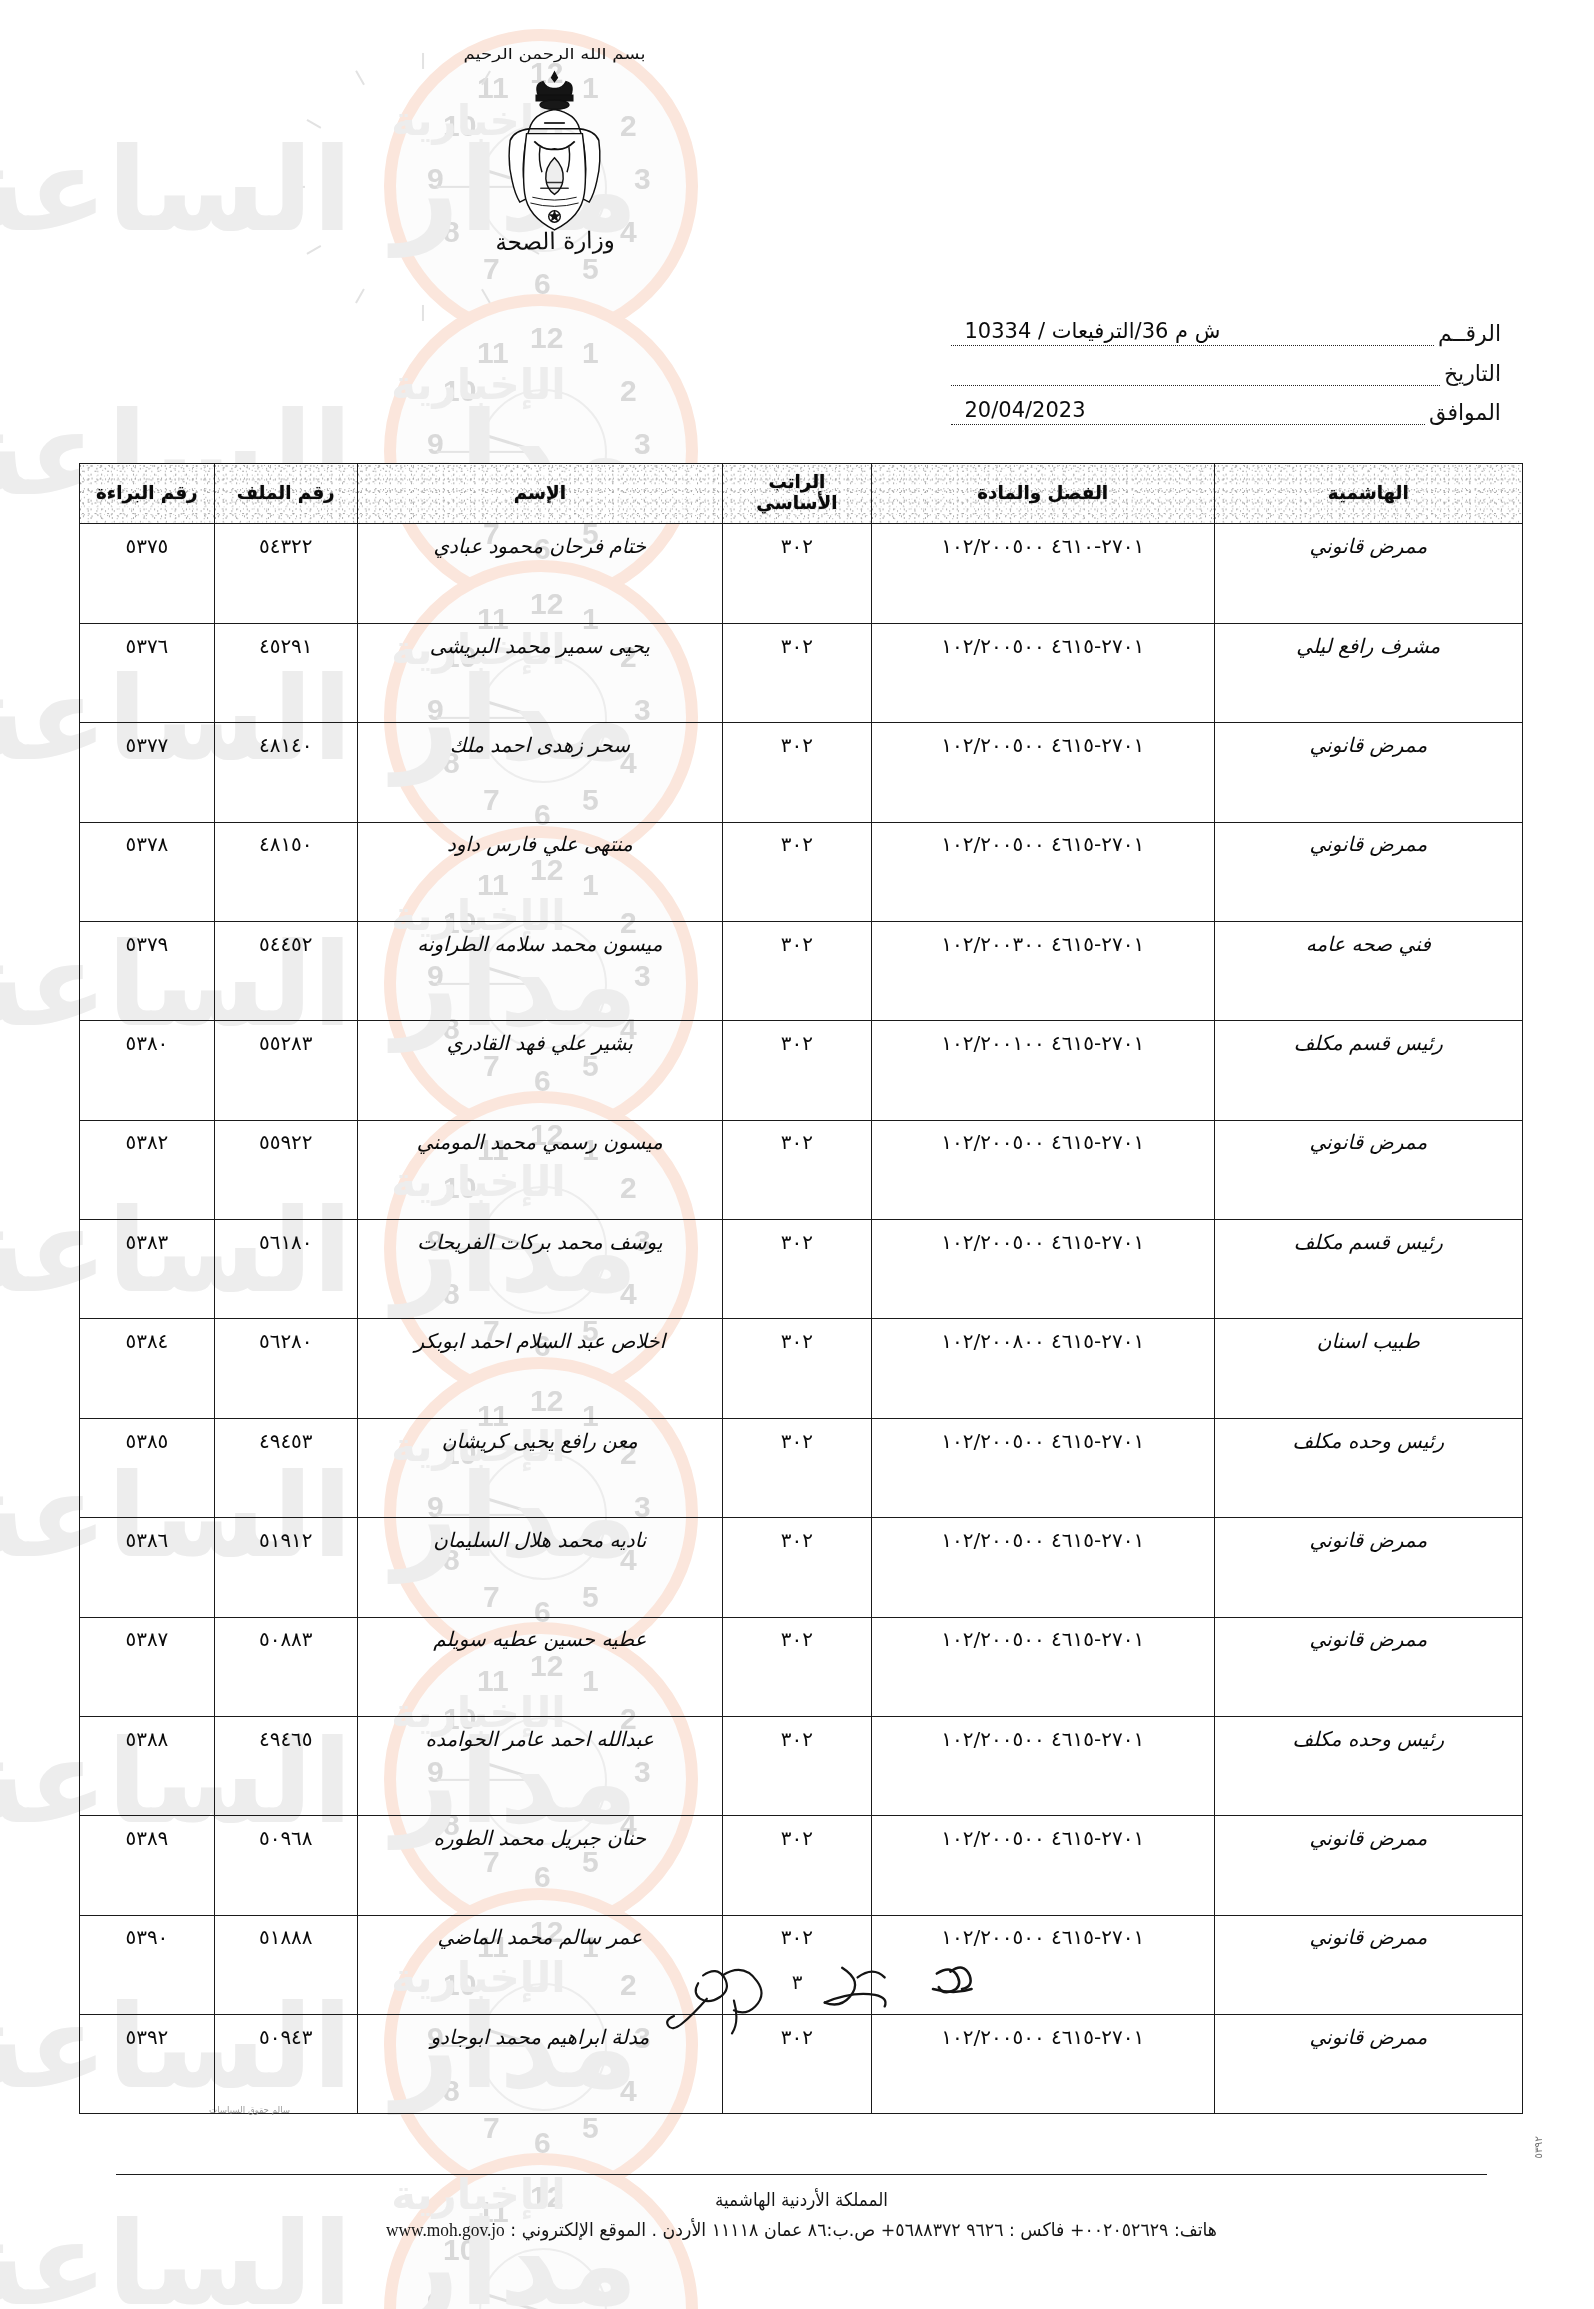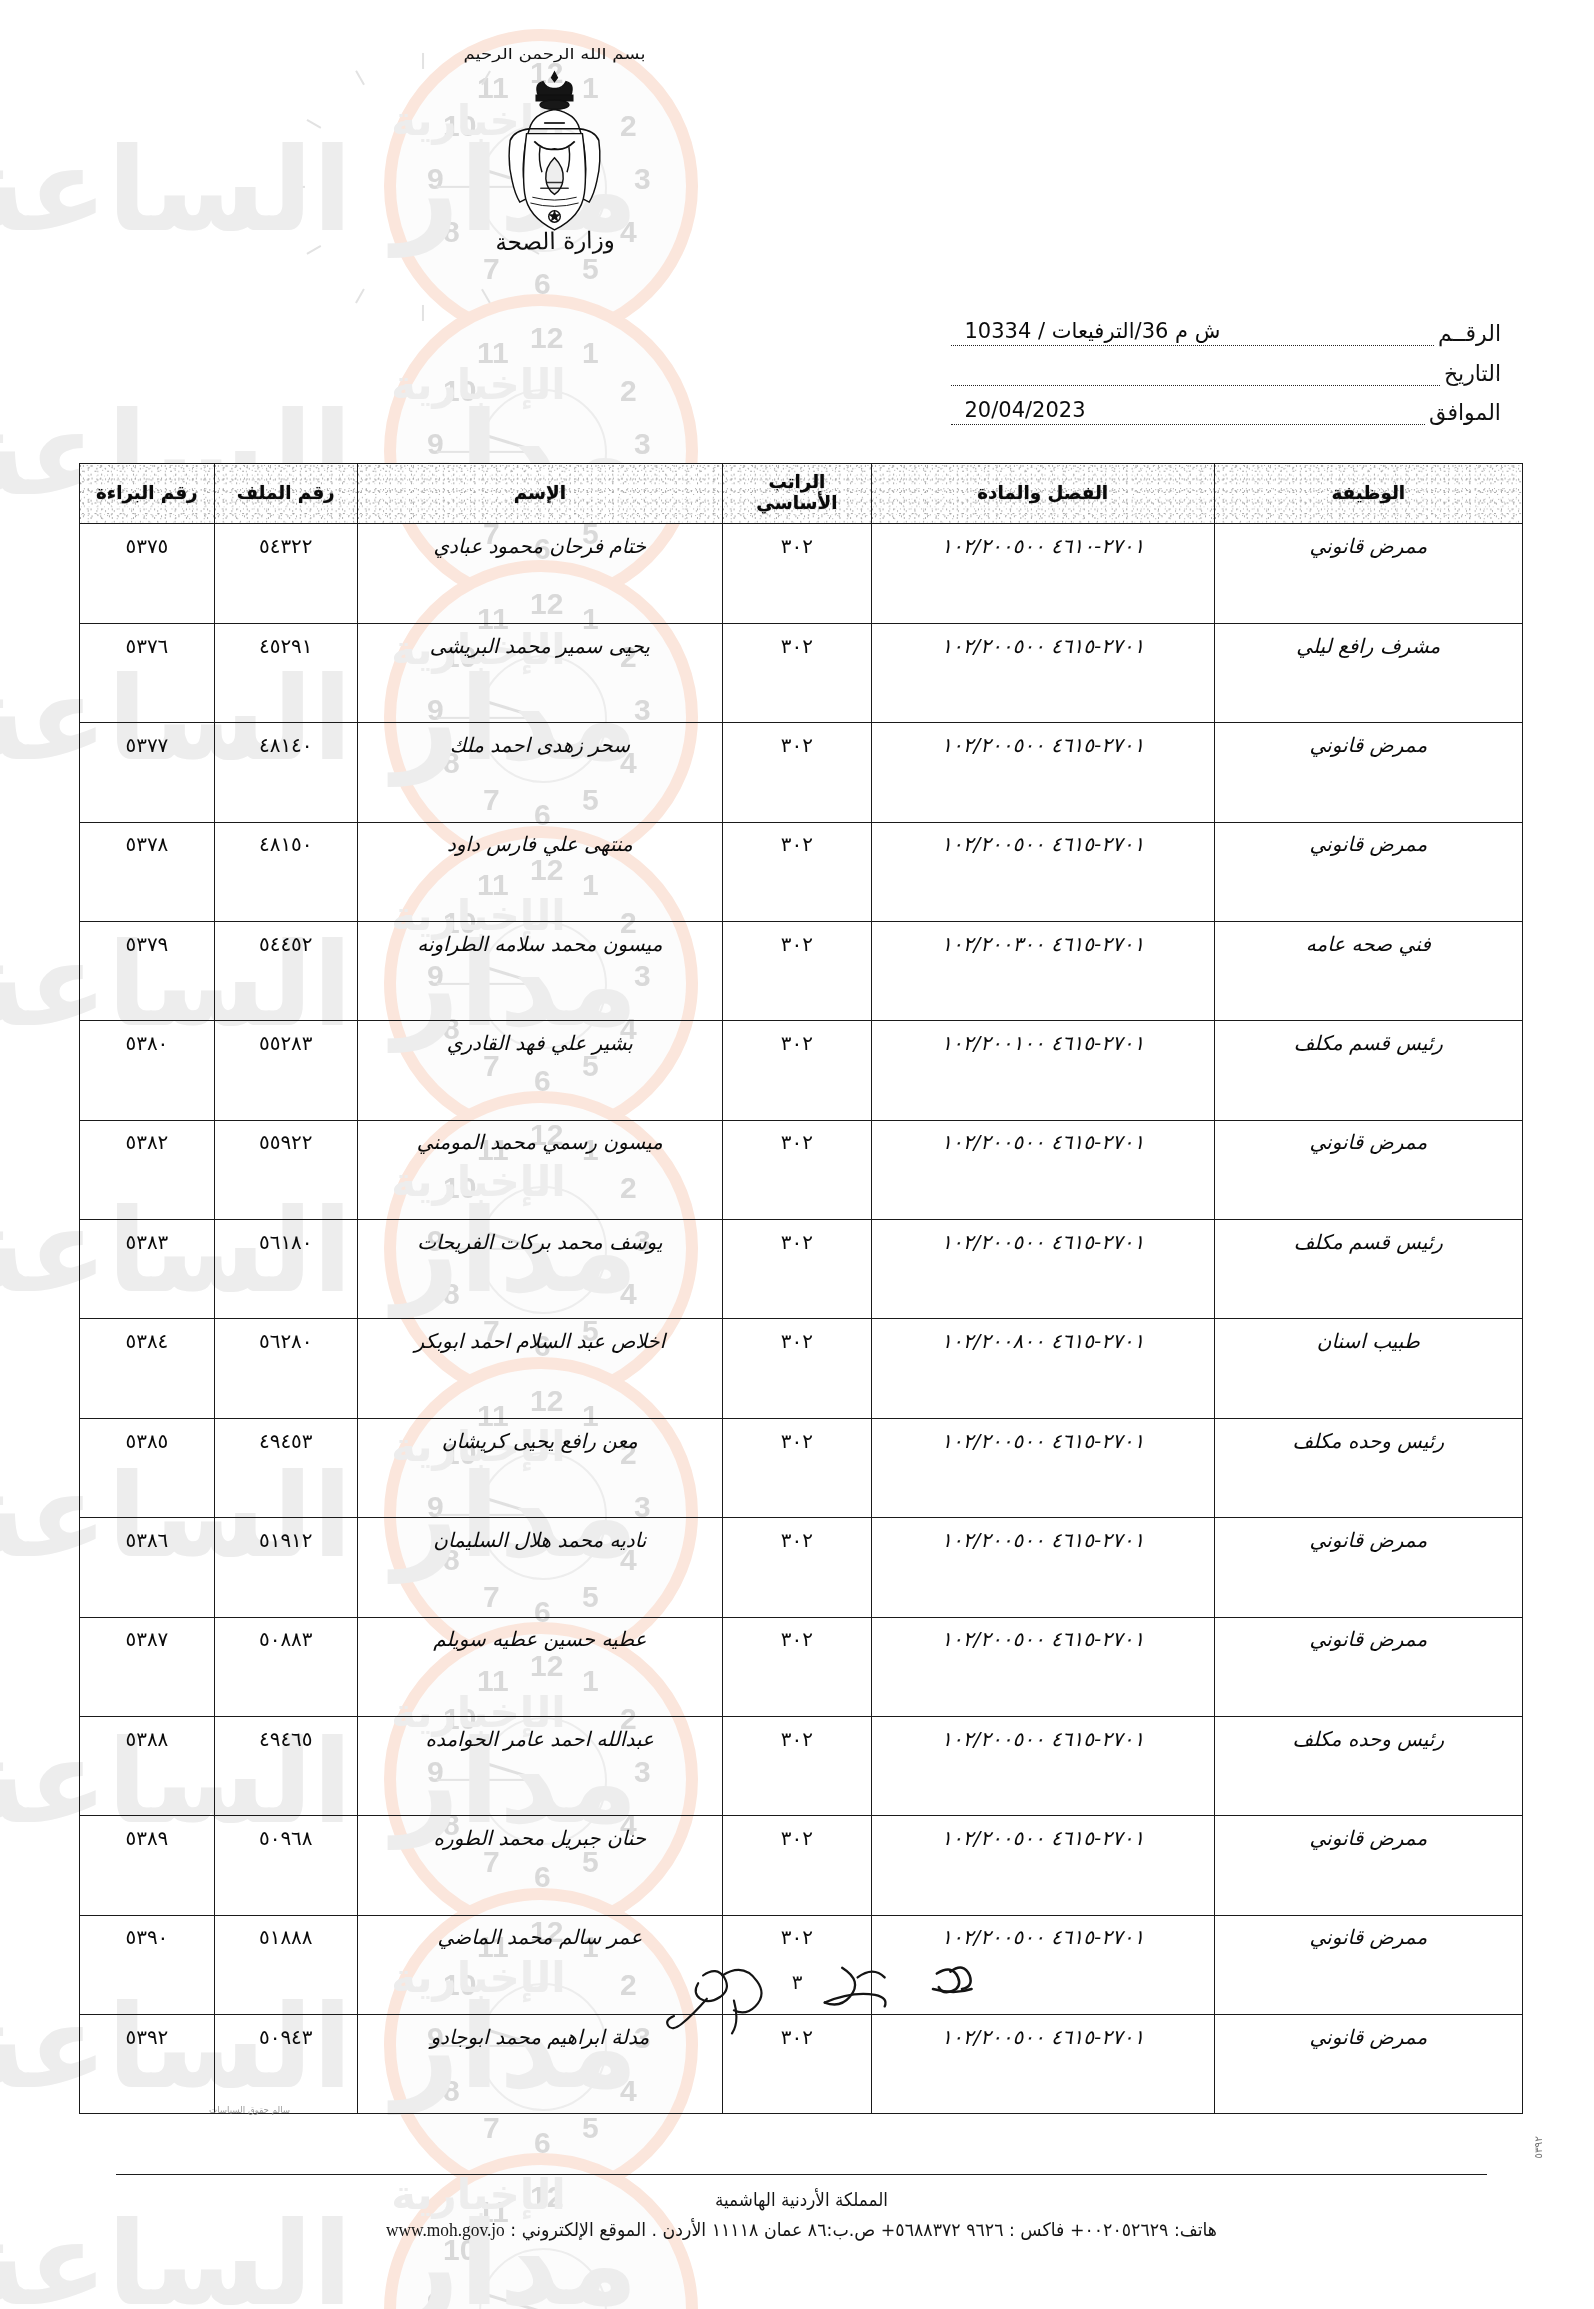--- a/index.html
+++ b/index.html
@@ -144,21 +144,21 @@
     pointer-events:none;z-index:0;
   }
   thead .hd-txt{position:relative;z-index:1;}
 
   table.main tbody td{
     font-size:20px;
     line-height:1.45;
     height:81px;
   }
   td.c-job{font-size:20px;letter-spacing:1.4px;font-style:italic;}
-  td.c-chapter{font-size:19.3px;direction:rtl;letter-spacing:0.5px;font-style:italic;}
+  td.c-chapter{font-size:19.3px;direction:rtl;letter-spacing:0.5px;}
   td.c-salary{font-size:20px;letter-spacing:1.9px;}
   td.c-name{font-size:20px;letter-spacing:0.6px;line-height:1.5;font-style:italic;}
   td.c-file,td.c-decree{font-size:20px;letter-spacing:1.4px;}
 
   
   col.w-job{width:261px;}
   col.w-chapter{width:290px;}
   col.w-salary{width:126px;}
   col.w-name{width:309px;}
   col.w-file{width:121px;}
@@ -490,21 +490,21 @@
       <colgroup>
         <col class="w-job">
           <col class="w-chapter">
           <col class="w-salary">
         <col class="w-name">
           <col class="w-file">
           <col class="w-decree">
       </colgroup>
       <thead>
         <tr>
-          <th><span class="noise"></span><span class="hd-txt">الوظيفة</span></th>
+          <th><span class="noise"></span><span class="hd-txt">الهاشمية</span></th>
           <th><span class="noise"></span><span class="hd-txt">الفصل والمادة</span></th>
           <th><span class="noise"></span><span class="hd-txt">الراتب الأساسي</span></th>
           <th><span class="noise"></span><span class="hd-txt">الإسم</span></th>
           <th><span class="noise"></span><span class="hd-txt">رقم الملف</span></th>
           <th><span class="noise"></span><span class="hd-txt">رقم البراءة</span></th>
         </tr>
       </thead>
       <tbody id="tbody">
           <tr>
             <td class="c-job">ممرض قانوني</td>

